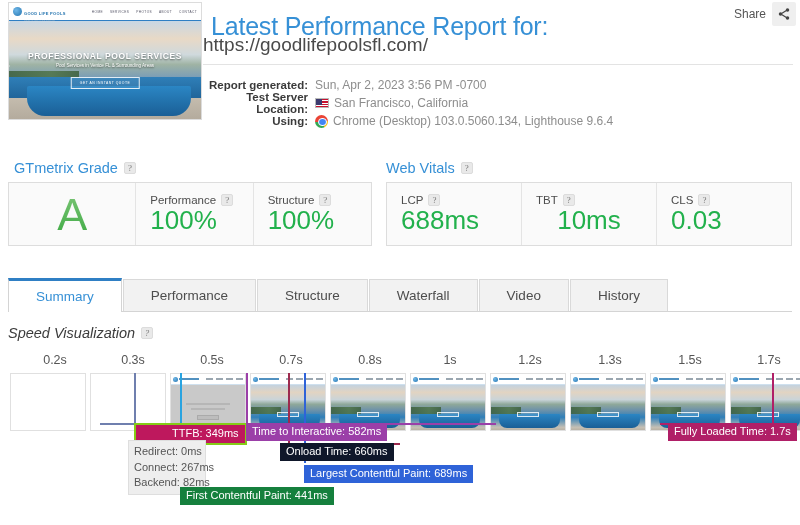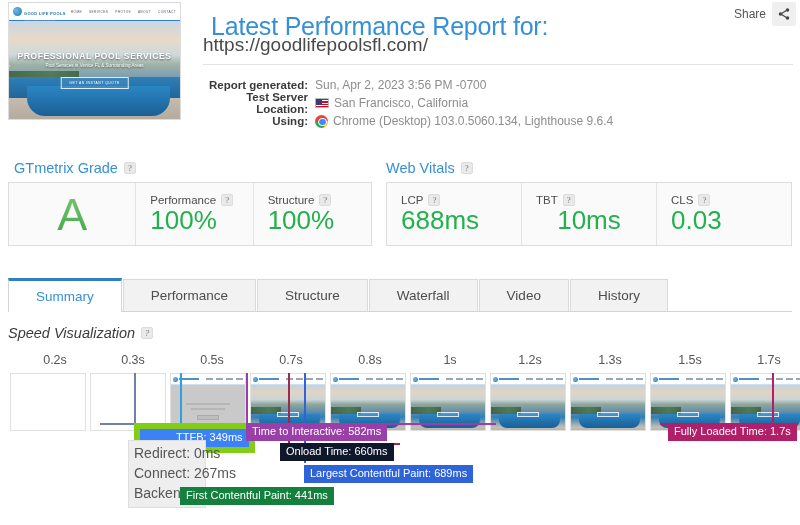--- a/index.html
+++ b/index.html
@@ -21,21 +21,21 @@
   }
   .share-btn {
     width: 24px; height: 24px; background: #efefef;
     display: flex; align-items: center; justify-content: center;
     border-radius: 2px;
   }
 
   
   .thumb {
     position: absolute; left: 8px; top: 2px;
-    width: 173px; height: 118px;
+    width: 194px; height: 118px;
     border: 1px solid #dcdcdc;
     overflow: hidden; background: #fff;
   }
   .thumb-nav {
     position: relative; height: 18px; background: #ffffff;
     display: flex; align-items: center; padding: 0 4px;
     border-bottom: 1px solid #2f7fc4;
   }
   .thumb-logo { display: flex; align-items: center; gap: 2px; }
   .thumb-logo .circ {
@@ -254,21 +254,21 @@
 
   .vline { position: absolute; width: 2px; }
   .hline { position: absolute; height: 2px; }
 
   .badge {
     position: absolute; font-size: 11px; color: #ffffff;
     padding: 2px 6px 3px; white-space: nowrap; line-height: 1.15;
   }
   .subbox {
     position: absolute; background: #eeeeee; border: 1px solid #dedede;
-    font-size: 14px; color: #555; line-height: 1.42; padding: 3px 5px;
+    font-size: 11px; color: #555; line-height: 1.42; padding: 3px 5px;
     white-space: nowrap;
   }
 </style>
 </head>
 <body>
 
 <div id="page">
 
   <div class="share-wrap">
     <span>Share</span>
@@ -588,21 +588,21 @@
     <div class="vline" style="left:304px; top:28px; height:90px; background:#2f63d8;"></div>
     <div class="vline" style="left:772px; top:28px; height:52px; background:#b01f67;"></div>
 
     <div class="hline" style="left:100px;  top:78px;  width:80px;  background:#6f7fae;"></div>
     <div class="hline" style="left:180px;  top:142px; width:135px; background:#29a3e0;"></div>
     <div class="hline" style="left:246px;  top:78px;  width:250px; background:#9b3fa8;"></div>
     <div class="hline" style="left:280px;  top:98px;  width:120px; background:#9c2a4e;"></div>
     <div class="hline" style="left:304px;  top:120px; width:150px; background:#2f63d8;"></div>
     <div class="hline" style="left:660px;  top:78px;  width:112px; background:#b01f67;"></div>
 
-    <div class="badge" style="left:134px; top:78px; background:#3b82f6; border:6px solid #84cc16;padding-left:36px;">TTFB: 349ms</div>
+    <div class="badge" style="left:134px; top:78px; background:#be185d; border:2px solid #84cc16;padding-left:36px;">TTFB: 349ms</div>
 
     <div class="subbox" style="left:128px; top:95px; width:78px;">
       <div>Redirect: 0ms</div>
       <div>Connect: 267ms</div>
       <div>Backend: 82ms</div>
     </div>
 
     <div class="badge" style="left:180px; top:142px; background:#15803d;">First Contentful Paint: 441ms</div>
 
     <div class="badge" style="left:246px; top:78px; background:#9b3fa8;">Time to Interactive: 582ms</div>

